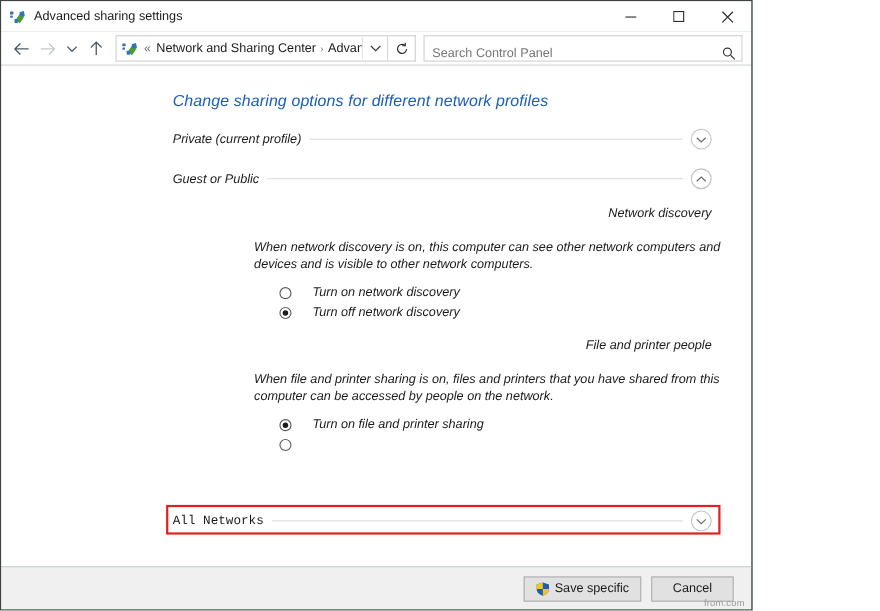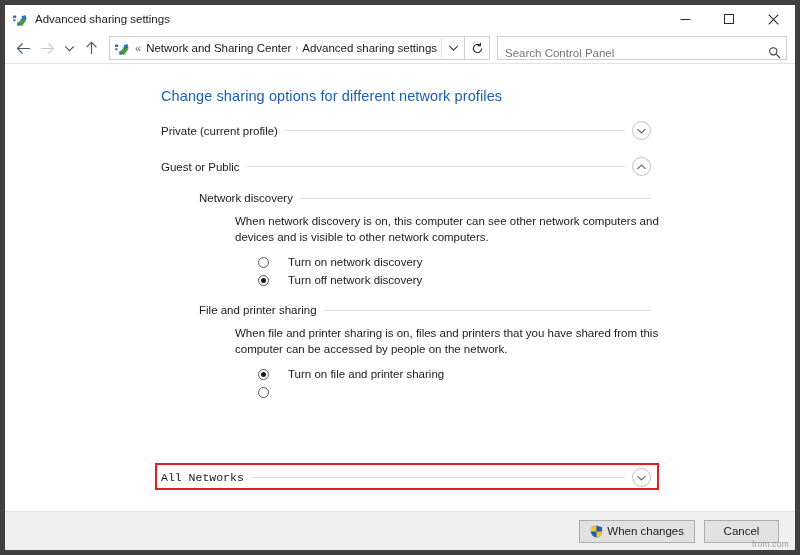--- a/index.html
+++ b/index.html
@@ -11,24 +11,24 @@
     width: 800px;
     height: 555px;
     overflow: hidden;
     background: #ffffff;
     font-family: "Liberation Sans", sans-serif;
     -webkit-font-smoothing: antialiased;
   }
 
   .window {
     position: relative;
-    width: 800px;
+    width: 684px;
     height: 555px;
     box-sizing: border-box;
-    border: 5px solid #404040;
+    border: 1px solid #404040;
     background: #14532d;
     display: flex;
     flex-direction: column;
   }
 
   
   .titlebar {
     height: 28px;
     flex: 0 0 28px;
     background: #ffffff;
@@ -189,20 +189,21 @@
 
   
   .content {
     flex: 1 1 auto;
     background: #ffffff;
     position: relative;
     overflow: hidden;
   }
   .content-inner {
     padding: 24px 0 0 156px;
+    font-style: italic;
   }
   .page-heading {
     font-size: 14.5px;
     color: #1a5fb4;
     margin: 0 0 9px 0;
     font-weight: normal;
     letter-spacing: 0.1px;
   }
   .page-desc {
     font-size: 11.5px;
@@ -246,23 +247,24 @@
   .circle-btn svg { display: block; }
 
   
   .section {
     margin-left: 38px;
     margin-top: 16px;
     width: 452px;
   }
   .section-head {
     display: flex;
-    align-items: center;
+    align-items: flex-end;
     gap: 7px;
     width: 452px;
+    flex-direction: column;
   }
   .section-title {
     font-size: 11.5px;
     color: #1b1b1b;
     white-space: nowrap;
   }
   .section-rule {
     flex: 1 1 auto;
     height: 1px;
     background: #dcdcdc;
@@ -516,21 +518,21 @@
             <div class="radio-row">
               <span class="radio checked"></span>
               <span class="radio-label">Turn off network discovery</span>
             </div>
           </div>
         </div>
       </div>
 
       <div class="section">
         <div class="section-head">
-          <span class="section-title">File and printer sharing</span>
+          <span class="section-title">File and printer people</span>
           <span class="section-rule"></span>
         </div>
         <div class="section-body">
           <p class="section-desc">When file and printer sharing is on, files and printers that you have shared from this computer can be accessed by people on the network.</p>
           <div class="radio-group">
             <div class="radio-row">
               <span class="radio checked"></span>
               <span class="radio-label">Turn on file and printer sharing</span>
             </div>
             <div class="radio-row">
@@ -556,21 +558,21 @@
 
   <div class="footer">
     <div class="btn">
       <span class="shield-icon">
         <svg width="13" height="13" viewBox="0 0 13 13">
           <path d="M6.5 0.6 L12.1 2.3 L12.1 6.4 C12.1 9.5 9.6 11.7 6.5 12.5 C3.4 11.7 0.9 9.5 0.9 6.4 L0.9 2.3 Z" fill="#1f5fa9"></path>
           <path d="M6.5 0.6 L0.9 2.3 L0.9 6.4 L6.5 6.4 Z" fill="#f0c330"></path>
           <path d="M6.5 6.4 L12.1 6.4 C12.1 9.5 9.6 11.7 6.5 12.5 Z" fill="#f0c330"></path>
         </svg>
       </span>
-      <span>When changes</span>
+      <span>Save specific</span>
     </div>
     <div class="btn">
       <span>Cancel</span>
     </div>
     <span class="watermark">from.com</span>
   </div>
 
 </div>
 
 </body></html>

